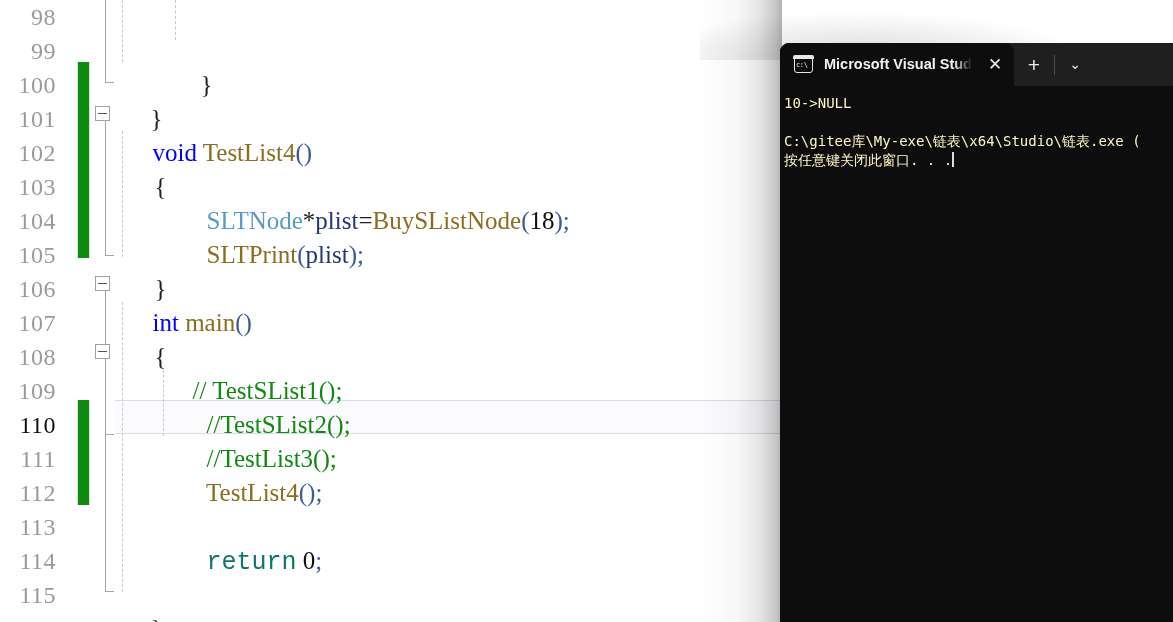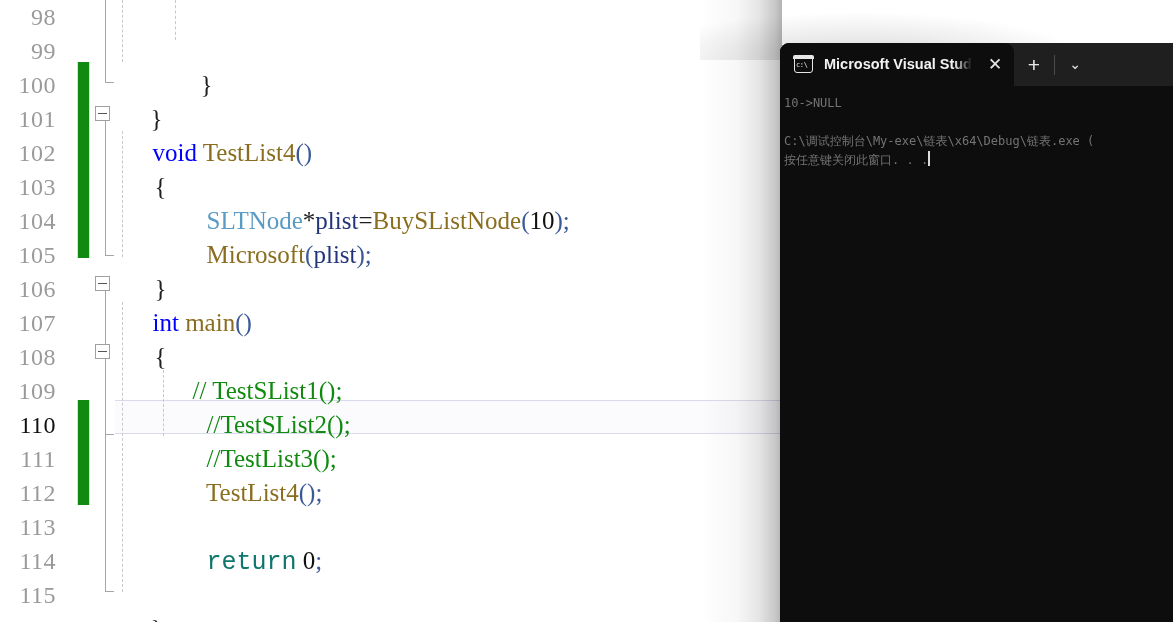--- a/index.html
+++ b/index.html
@@ -240,23 +240,23 @@
     line-height: 43px;
     text-align: center;
   }
   .console-body {
     position: relative;
     padding: 8px 0 0 4px;
     color: #cccccc;
   }
   .cline {
     font-family: "DejaVu Sans Mono", "Liberation Mono", monospace;
-    font-size: 12px;
+    font-size: 14px;
     line-height: 19px;
-    color: #737373;
+    color: #fef9c3;
     white-space: pre;
     letter-spacing: 0px;
   }
   .cline.blank { height: 19px; }
   .cursor {
     display: inline-block;
     width: 1.5px;
     height: 15px;
     background: #dcdcdc;
     vertical-align: -2px;
@@ -325,25 +325,25 @@
 
     <div class="codeline" style="top:102px; left:115px;text-align:center;">
       <span class="kw">void</span><span class="plain"> </span><span class="fn">TestList4</span><span class="punct">()</span>
     </div>
 
     <div class="codeline" style="top:136px; left:117px;">
       <span class="plain">{</span>
     </div>
 
     <div class="codeline" style="top:170px; left:169px;">
-      <span class="typ">SLTNode</span><span class="plain">*</span><span class="var">plist</span><span class="plain">=</span><span class="fn">BuySListNode</span><span class="punct">(</span><span class="num">10</span><span class="punct">)</span><span class="punct">;</span>
+      <span class="typ">SLTNode</span><span class="plain">*</span><span class="var">plist</span><span class="plain">=</span><span class="fn">BuySListNode</span><span class="punct">(</span><span class="num">18</span><span class="punct">)</span><span class="punct">;</span>
     </div>
 
     <div class="codeline" style="top:204px; left:169px;">
-      <span class="fn">Microsoft</span><span class="punct">(</span><span class="var">plist</span><span class="punct">)</span><span class="punct">;</span>
+      <span class="fn">SLTPrint</span><span class="punct">(</span><span class="var">plist</span><span class="punct">)</span><span class="punct">;</span>
     </div>
 
     <div class="codeline" style="top:238px; left:117px;">
       <span class="plain">}</span>
     </div>
 
     <div class="codeline" style="top:272px; left:115px;">
       <span class="kw">int</span><span class="plain"> </span><span class="fn">main</span><span class="punct">()</span>
     </div>
 
@@ -388,18 +388,18 @@
         <div class="tab-close">✕</div>
       </div>
       <div class="newtab-btn">+</div>
       <div class="tab-divider"></div>
       <div class="dropdown-btn">⌄</div>
     </div>
 
     <div class="console-body">
       <div class="cline">10-&gt;NULL</div>
       <div class="cline blank"></div>
-      <div class="cline">C:\调试控制台\My-exe\链表\x64\Debug\链表.exe (</div>
+      <div class="cline">C:\gitee库\My-exe\链表\x64\Studio\链表.exe (</div>
       <div class="cline"><span>按任意键关闭此窗口. . .</span><span class="cursor"></span></div>
     </div>
   </div>
 
 </div>
 
 </body></html>

